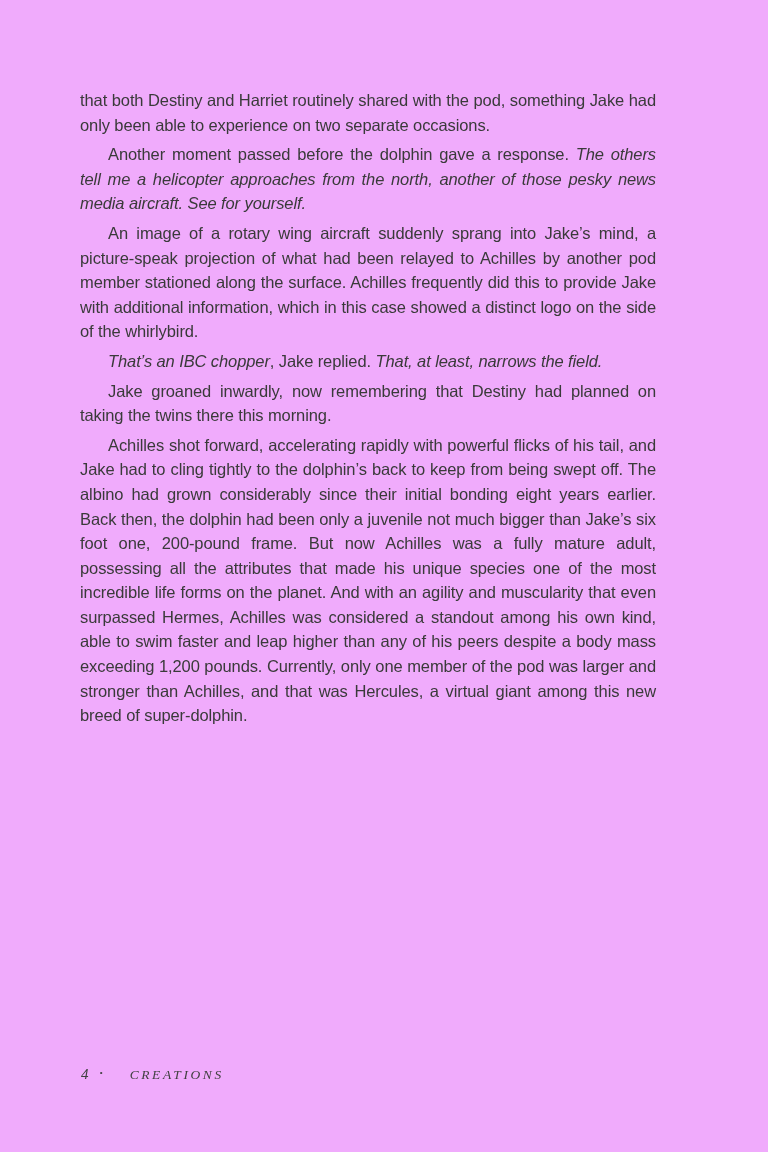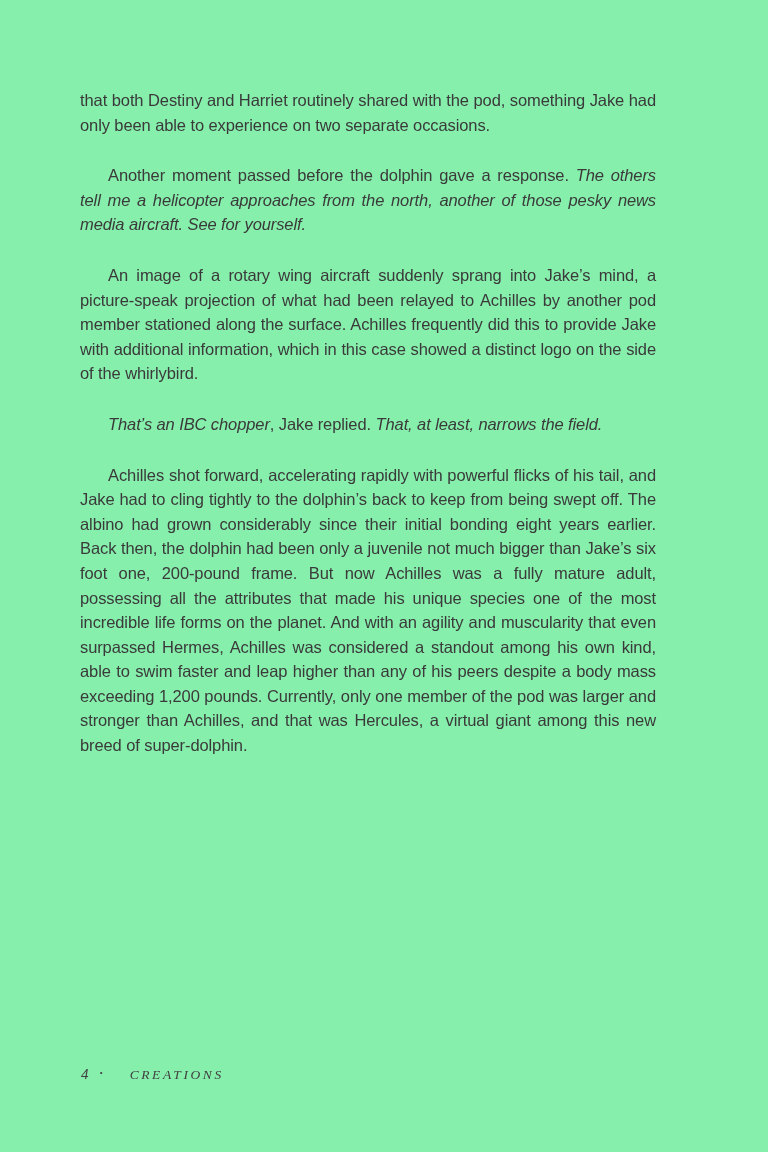--- a/index.html
+++ b/index.html
@@ -9,35 +9,35 @@
     overflow: hidden;
   }
   body {
     position: relative;
     font-family: "Liberation Sans", sans-serif;
     color: #3a3a3a;
   }
   .page {
     position: absolute;
     inset: 0;
-    background: #86efac;
+    background: #f0abfc;
   }
   .text-block {
     position: absolute;
     left: 80px;
     top: 88px;
     width: 576px;
   }
   .text-block p {
     font-size: 16.5px;
     line-height: 24.6px;
     letter-spacing: -0.1px;
     text-align: justify;
     text-indent: 28px;
-    margin-top: 26px;
+    margin-top: 5px;
     color: #3a3a3a;
   }
   .text-block p:first-child { margin-top: 0; }
   .text-block p.no-indent { text-indent: 0; }
   .text-block .i { font-style: italic; }
   .footer {
     position: absolute;
     left: 81px;
     top: 1066px;
     font-family: "Liberation Serif", serif;
@@ -52,20 +52,21 @@
 </style>
 </head>
 <body>
 
 <div class="page">
   <div class="text-block">
       <p class="no-indent"><span>that both Destiny and Harriet routinely shared with the pod, something Jake had only been able to experience on two separate occasions.</span></p>
       <p><span>Another moment passed before the dolphin gave a response. </span><span class="i">The others tell me a helicopter approaches from the north, another of those pesky news media aircraft. See for yourself.</span></p>
       <p><span>An image of a rotary wing aircraft suddenly sprang into Jake’s mind, a picture-speak projection of what had been relayed to Achilles by another pod member stationed along the surface. Achilles frequently did this to provide Jake with additional information, which in this case showed a distinct logo on the side of the whirlybird.</span></p>
       <p><span class="i">That’s an IBC chopper</span><span>, Jake replied. </span><span class="i">That, at least, narrows the field.</span></p>
+      <p><span>Jake groaned inwardly, now remembering that Destiny had planned on taking the twins there this morning.</span></p>
       <p><span>Achilles shot forward, accelerating rapidly with powerful flicks of his tail, and Jake had to cling tightly to the dolphin’s back to keep from being swept off. The albino had grown considerably since their initial bonding eight years earlier. Back then, the dolphin had been only a juvenile not much bigger than Jake’s six foot one, 200-pound frame. But now Achilles was a fully mature adult, possessing all the attributes that made his unique species one of the most incredible life forms on the planet. And with an agility and muscularity that even surpassed Hermes, Achilles was considered a standout among his own kind, able to swim faster and leap higher than any of his peers despite a body mass exceeding 1,200 pounds. Currently, only one member of the pod was larger and stronger than Achilles, and that was Hercules, a virtual giant among this new breed of super-dolphin.</span></p>
     </div>
   <div class="footer">
     <span class="num">4</span>
     <span class="sep">•</span>
     <span class="book">CREATIONS</span>
   </div>
 </div>
 
 </body></html>

